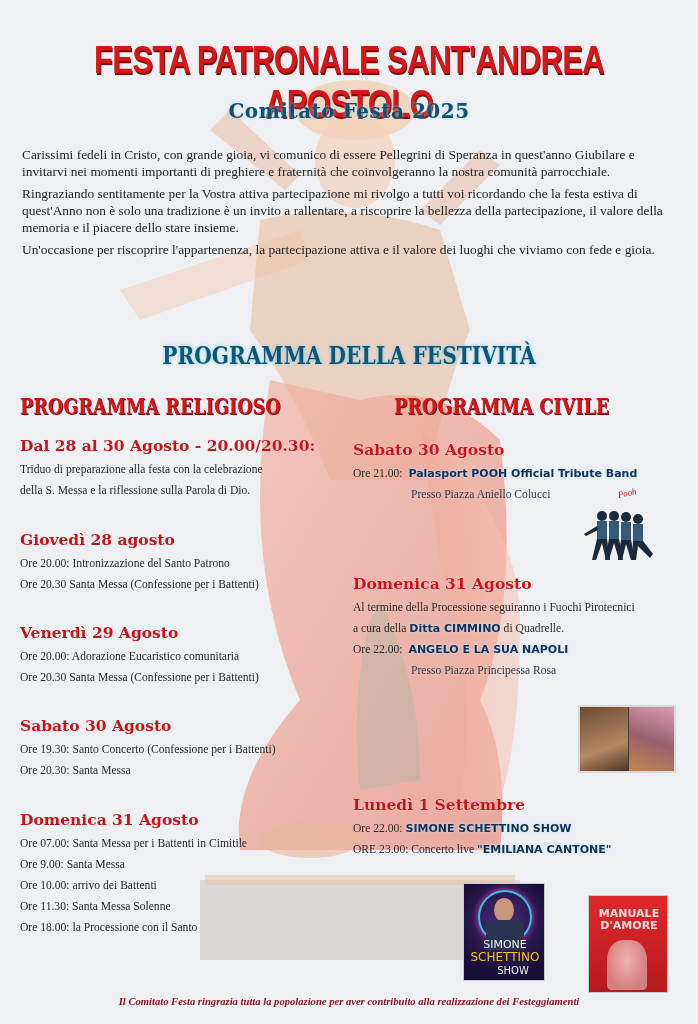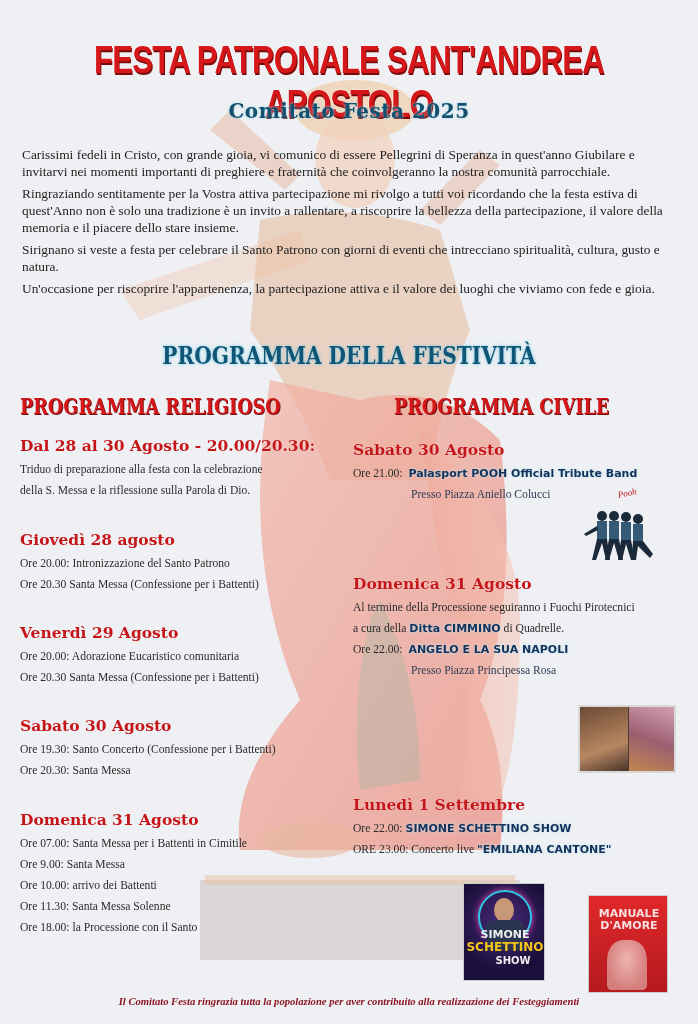--- a/index.html
+++ b/index.html
@@ -113,21 +113,20 @@
   <rect x="205" y="875" width="310" height="10" fill="#e8c2a4" opacity="0.5"></rect>
 </svg>
 
 <div class="content">
   <div class="main-title">FESTA PATRONALE SANT'ANDREA APOSTOLO</div>
   <div class="subtitle">Comitato Festa 2025</div>
 
   <div class="intro">
     <p>Carissimi fedeli in Cristo, con grande gioia, vi comunico di essere Pellegrini di Speranza in quest'anno Giubilare e invitarvi nei momenti importanti di preghiere e fraternità che coinvolgeranno la nostra comunità parrocchiale.</p>
     <p>Ringraziando sentitamente per la Vostra attiva partecipazione mi rivolgo a tutti voi ricordando che la festa estiva di quest'Anno non è solo una tradizione è un invito a rallentare, a riscoprire la bellezza della partecipazione, il valore della memoria e il piacere dello stare insieme.</p>
-    <p>Sirignano si veste a festa per celebrare il Santo Patrono con giorni di eventi che intrecciano spiritualità, cultura, gusto e natura.</p>
     <p>Un'occasione per riscoprire l'appartenenza, la partecipazione attiva e il valore dei luoghi che viviamo con fede e gioia.</p>
   </div>
 
   <div class="prog-title">PROGRAMMA DELLA FESTIVITÀ</div>
 
   <div class="col-title left">PROGRAMMA RELIGIOSO</div>
   <div class="col-title right">PROGRAMMA CIVILE</div>
 
   <div class="block" style="left:20px; top:436px;">
     <div class="day">Dal 28 al 30 Agosto - 20.00/20.30:</div>
@@ -220,21 +219,21 @@
     <div class="line">
       <span>ORE 23.00: Concerto live</span>
       <span class="hl">"EMILIANA CANTONE"</span>
     </div>
   </div>
 
   <div class="img-box" style="left:463px; top:883px; width:82px; height:98px; background:radial-gradient(circle at 50% 40%, #4a2b7a, #1a0f3a 70%); border:1px solid #ccc;">
     <div style="position:absolute; left:14px; top:6px; width:54px; height:54px; border-radius:50%; border:2px solid #2fc6e8; box-shadow:0 0 6px #e83fb0;"></div>
     <div style="position:absolute; left:30px; top:14px; width:20px; height:24px; border-radius:50%; background:#c89878;"></div>
     <div style="position:absolute; left:22px; top:36px; width:38px; height:30px; background:#2a3450; border-radius:8px 8px 0 0;"></div>
-    <div style="position:absolute; left:0; top:44px; width:82px; text-align:center; font-family:'DejaVu Sans',sans-serif; font-weight:bold; font-size:11px; color:#eee; line-height:13px;">
+    <div style="position:absolute; left:0; top:54px; width:82px; text-align:center; font-family:'DejaVu Sans',sans-serif; font-weight:normal; font-size:11px; color:#eee; line-height:13px;">
       <div>SIMONE</div>
       <div style="color:#f5c518; font-size:12px;">SCHETTINO</div>
       <div style="font-size:10px;padding-left:16px;">SHOW</div>
     </div>
   </div>
 
   <div class="img-box" style="left:588px; top:883px; width:80px; height:98px; background:linear-gradient(180deg,#e0282a,#b51a1f); border:1px solid #ccc;margin-top:12px;">
     <div style="position:absolute; left:0; top:12px; width:80px; text-align:center; font-family:'DejaVu Sans',sans-serif; font-weight:bold; font-size:11px; color:#f8dede; line-height:12px;">
       <div>MANUALE</div>
       <div>D'AMORE</div>

